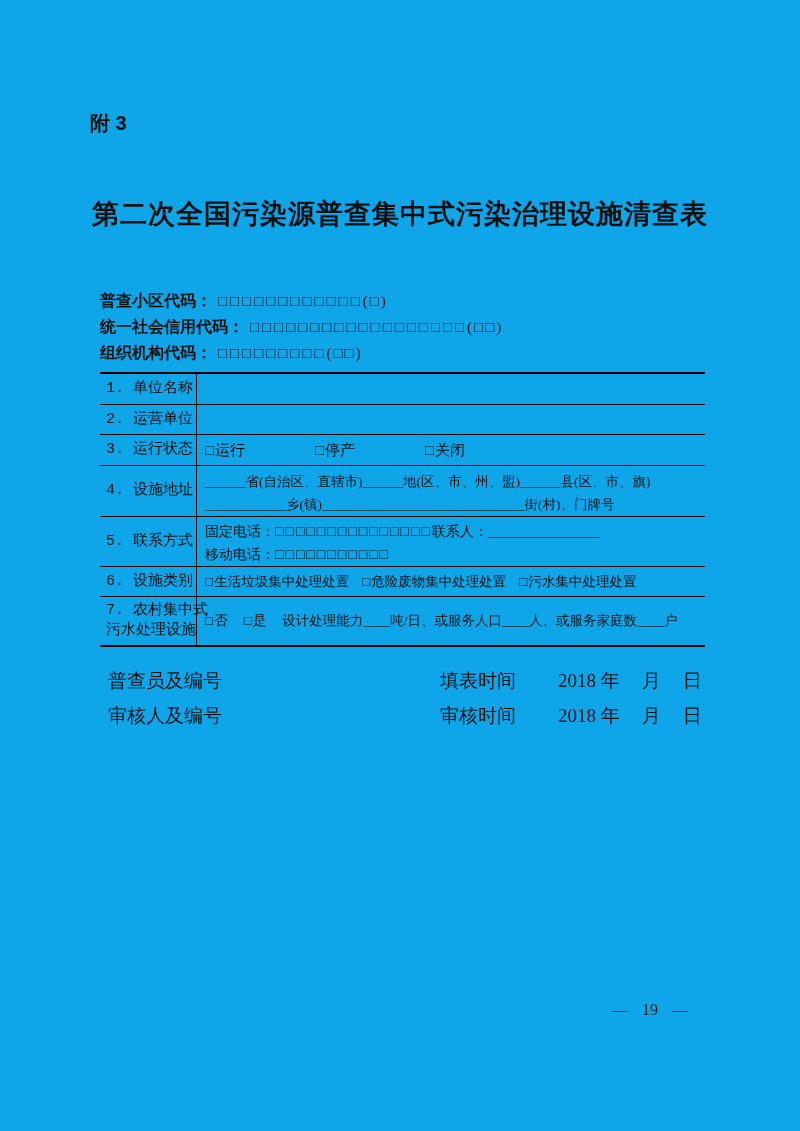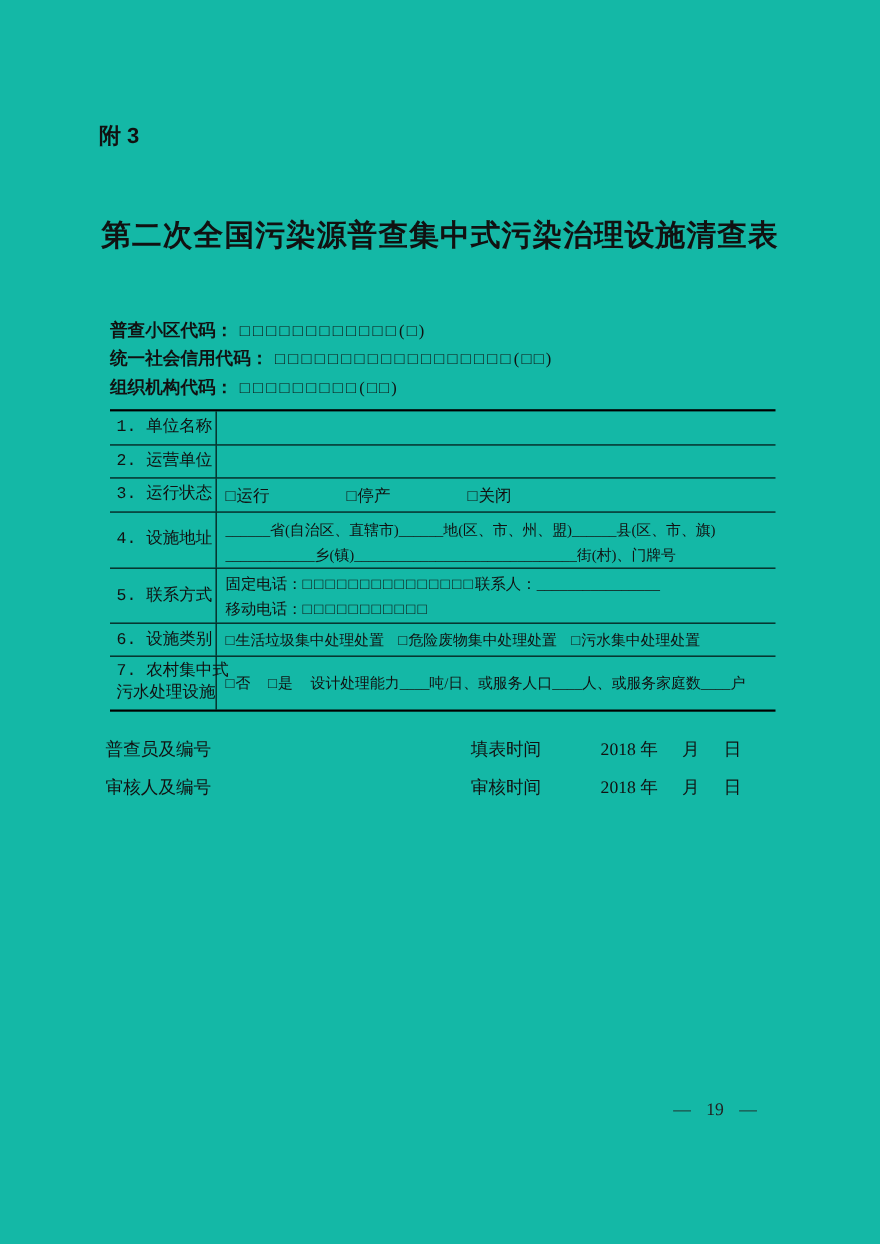--- a/index.html
+++ b/index.html
@@ -1,21 +1,21 @@
 <!DOCTYPE html>
 <html><head>
 <meta charset="utf-8">
 <style>
   * { margin: 0; padding: 0; box-sizing: border-box; }
   html, body { background: #888; }
   .page {
     position: relative;
     width: 800px;
     height: 1131px;
-    background: #14b8a6;
+    background: #0ea5e9;
     margin: 0 auto;
     font-family: "Liberation Serif", serif;
     color: #111111;
     overflow: hidden;
   }
   .attachment {
     position: absolute;
     left: 90px;
     top: 110px;
     font-size: 20px;
@@ -106,25 +106,25 @@
   .ccell.phone { font-size: 14px; }
   .ccell.cat { font-size: 13.5px; }
   .ccell.rural { font-size: 13.5px; }
   .opt-w { display: inline-block; width: 110px; }
   .cat-opt { margin-right: 13px; }
   .cb { letter-spacing: 1px; }
   .boxes-run { letter-spacing: 2px; }
   .yn { margin-right: 16px; }
   .footer-line {
     position: absolute;
-    left: 96px;
+    left: 108px;
     width: 605px;
     display: flex;
-    align-items: flex-end;
-    font-size: 16px;
+    align-items: flex-start;
+    font-size: 19px;
     height: 24px;
   }
   .fl-1 { top: 668px; }
   .fl-2 { top: 703px; }
   .f-label { width: 332px; }
   .f-time { width: 118px; }
   .f-date span { display: inline-block; }
   .f-date .d-month { margin-left: 22px; }
   .f-date .d-day { margin-left: 22px; }
   .pagenum {

